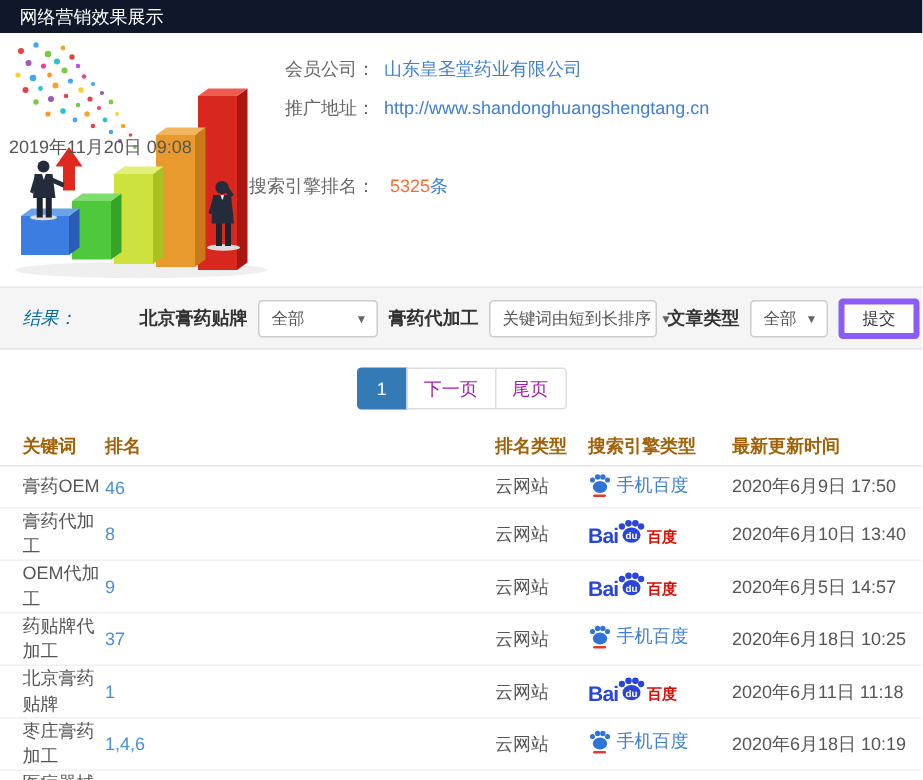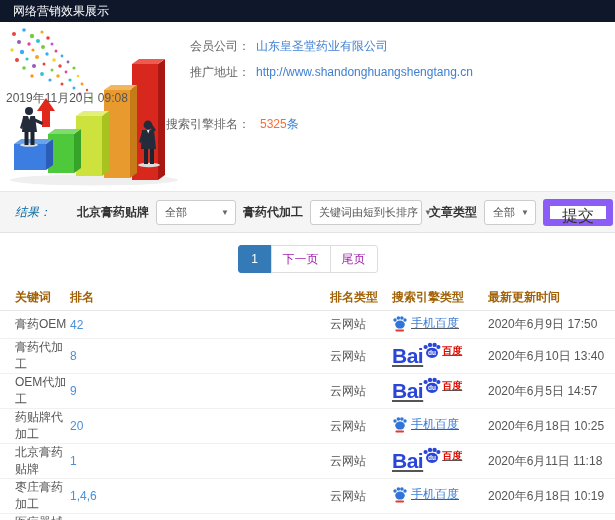--- a/index.html
+++ b/index.html
@@ -28,41 +28,41 @@
   .result-label{color:#0369a1;font-style:italic;}
   .controls{margin-left:auto;display:flex;align-items:center;gap:7px;}
   .ctl-label{font-weight:bold;color:#333;white-space:nowrap;}
   .select{height:25px;background:#fff;border:1px solid #ccc;border-radius:3px;
     display:flex;align-items:center;padding:0 6px 0 8px;color:#555;
     font-size:11px;cursor:pointer;box-sizing:border-box;white-space:nowrap;}
   .select .caret{margin-left:auto;font-size:8px;color:#666;padding-left:6px;}
   .sel-engine{width:80px;}
   .sel-sort{width:112px;}
   .sel-article{width:52px;}
-  .submit-btn{height:27px;padding:0 12px;background:#fff;border:7px solid #8b5cf6;
-    border-radius:3px;color:#333;font-size:16px;cursor:pointer;
+  .submit-btn{height:27px;padding:0 12px;background:#fff;border:4px solid #8b5cf6;
+    border-radius:3px;color:#333;font-size:11px;cursor:pointer;
     font-family:inherit;}
   
   .pagination{margin:12px 0 11px;display:flex;justify-content:center;}
   .pagination a{height:26px;min-width:10px;padding:0 11px;border:1px solid #ddd;
     color:#a21caf;display:flex;align-items:center;justify-content:center;
     background:#fff;margin-left:-1px;text-decoration:none;cursor:pointer;}
   .pagination a:first-child{border-radius:3px 0 0 3px;margin-left:0;}
   .pagination a:last-child{border-radius:0 3px 3px 0;}
   .pagination a.active{background:#337ab7;border-color:#337ab7;color:#fff;}
   
   table{width:100%;border-collapse:collapse;font-size:12px;color:#555;}
   th{text-align:left;font-weight:bold;color:#a16207;height:26px;
     border-bottom:1px solid #e6e6e6;padding:0;}
   td{height:27px;border-bottom:1px solid #f0f0f0;padding:0;}
   th:first-child,td:first-child{padding-left:15px;}
   .rank{color:#4a90d9;}
-  .engine{display:inline-flex;align-items:flex-start;text-decoration:underline;}
+  .engine{display:inline-flex;align-items:flex-end;}
   .engine .m-label{color:#3d7fd4;margin-left:4px;}
-  .bai{color:#2a46d8;font-size:21px;font-weight:bold;letter-spacing:-0.5px;}
+  .bai{color:#2a46d8;font-size:14px;font-weight:bold;letter-spacing:-0.5px;}
   .bd{color:#dd0a01;font-size:10px;font-weight:bold;margin-left:1px;}
   .paw-lg{margin:0 0 0 -1px;position:relative;top:-2px;}
 </style>
 </head>
 <body>
 
 <div class="topbar">
   <span>网络营销效果展示</span>
 </div>
 
@@ -227,21 +227,21 @@
       <th>排名</th>
       <th>排名类型</th>
       <th>搜索引擎类型</th>
       <th>最新更新时间</th>
     </tr>
   </thead>
   <tbody>
 
     <tr>
       <td>膏药OEM</td>
-      <td class="rank">42</td>
+      <td class="rank">46</td>
       <td>云网站</td>
       <td><span class="engine">
         <svg width="15" height="17" viewBox="0 0 15 17">
           <g fill="#3074d8">
                 <circle cx="3" cy="5" r="1.7"></circle>
                 <circle cx="6.4" cy="3" r="1.8"></circle>
                 <circle cx="9.9" cy="3" r="1.8"></circle>
                 <circle cx="13" cy="5" r="1.7"></circle>
                 <ellipse cx="8" cy="9.6" rx="4.8" ry="4"></ellipse>
               </g>
@@ -289,21 +289,21 @@
               </g>
           <text x="10" y="13.4" text-anchor="middle" font-size="6.5" font-weight="bold" fill="#ffffff">du</text>
         </svg>
         <b class="bd">百度</b>
       </span></td>
       <td>2020年6月5日 14:57</td>
     </tr>
 
     <tr>
       <td>药贴牌代加工</td>
-      <td class="rank">20</td>
+      <td class="rank">37</td>
       <td>云网站</td>
       <td><span class="engine">
         <svg width="15" height="17" viewBox="0 0 15 17">
           <g fill="#3074d8">
                 <circle cx="3" cy="5" r="1.7"></circle>
                 <circle cx="6.4" cy="3" r="1.8"></circle>
                 <circle cx="9.9" cy="3" r="1.8"></circle>
                 <circle cx="13" cy="5" r="1.7"></circle>
                 <ellipse cx="8" cy="9.6" rx="4.8" ry="4"></ellipse>
               </g>

